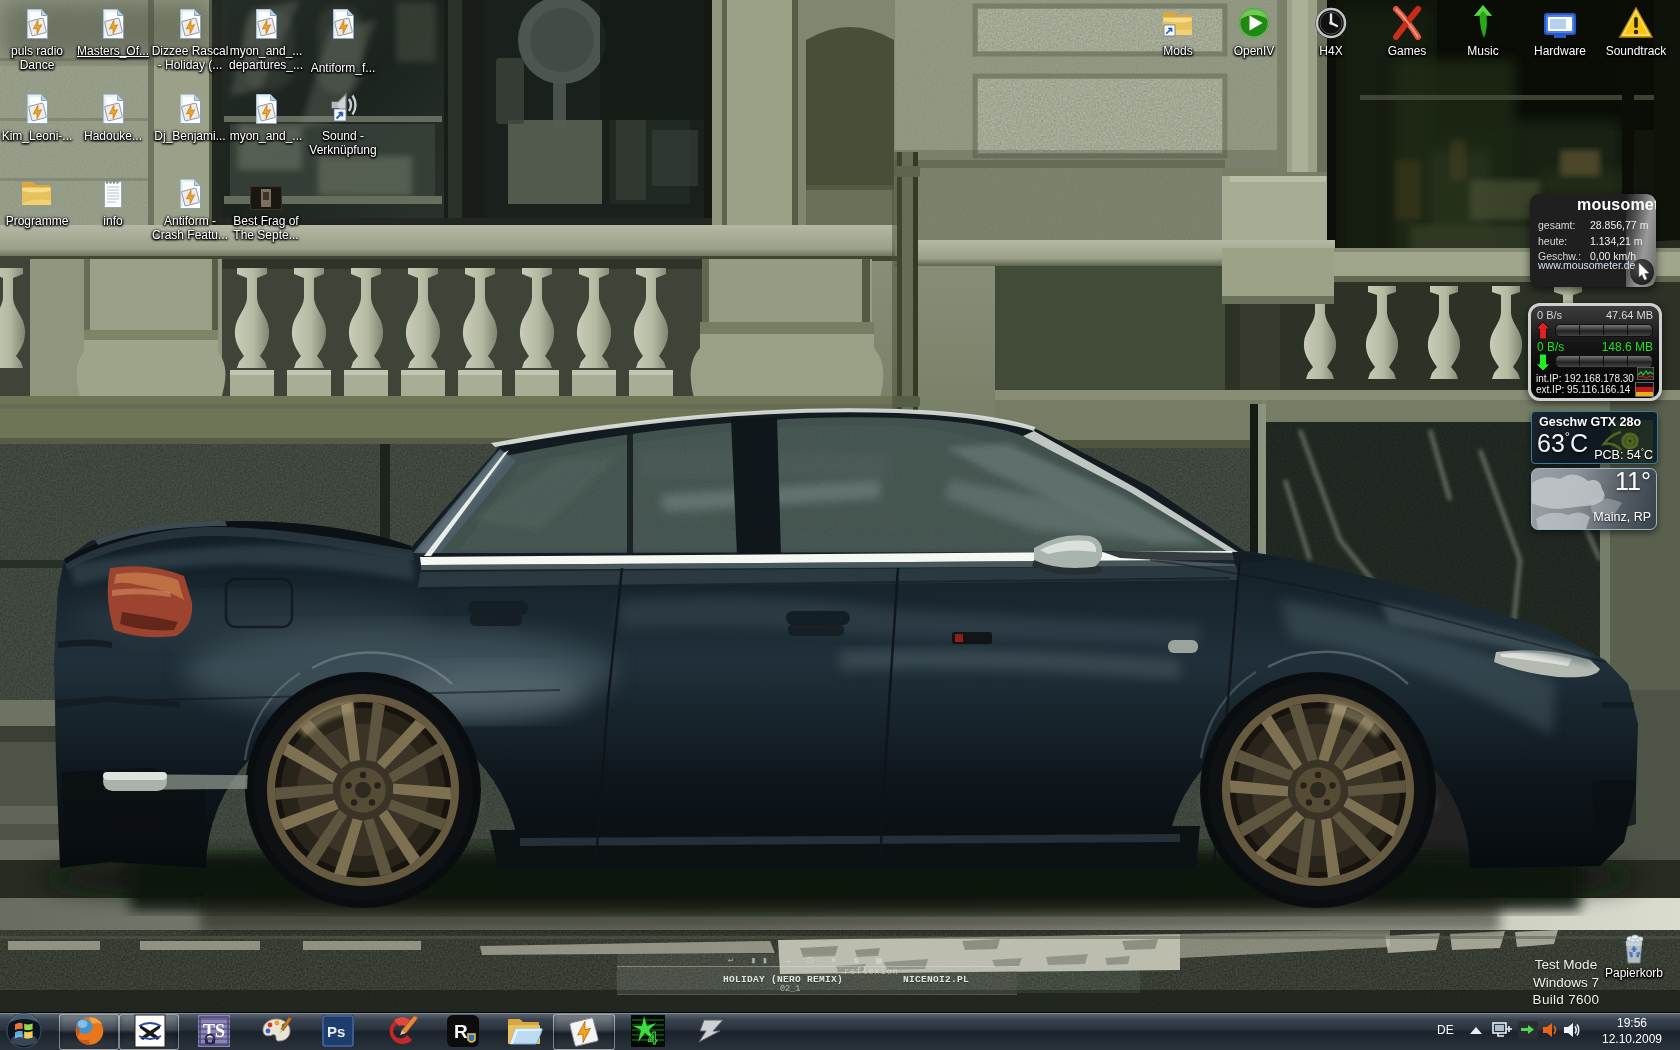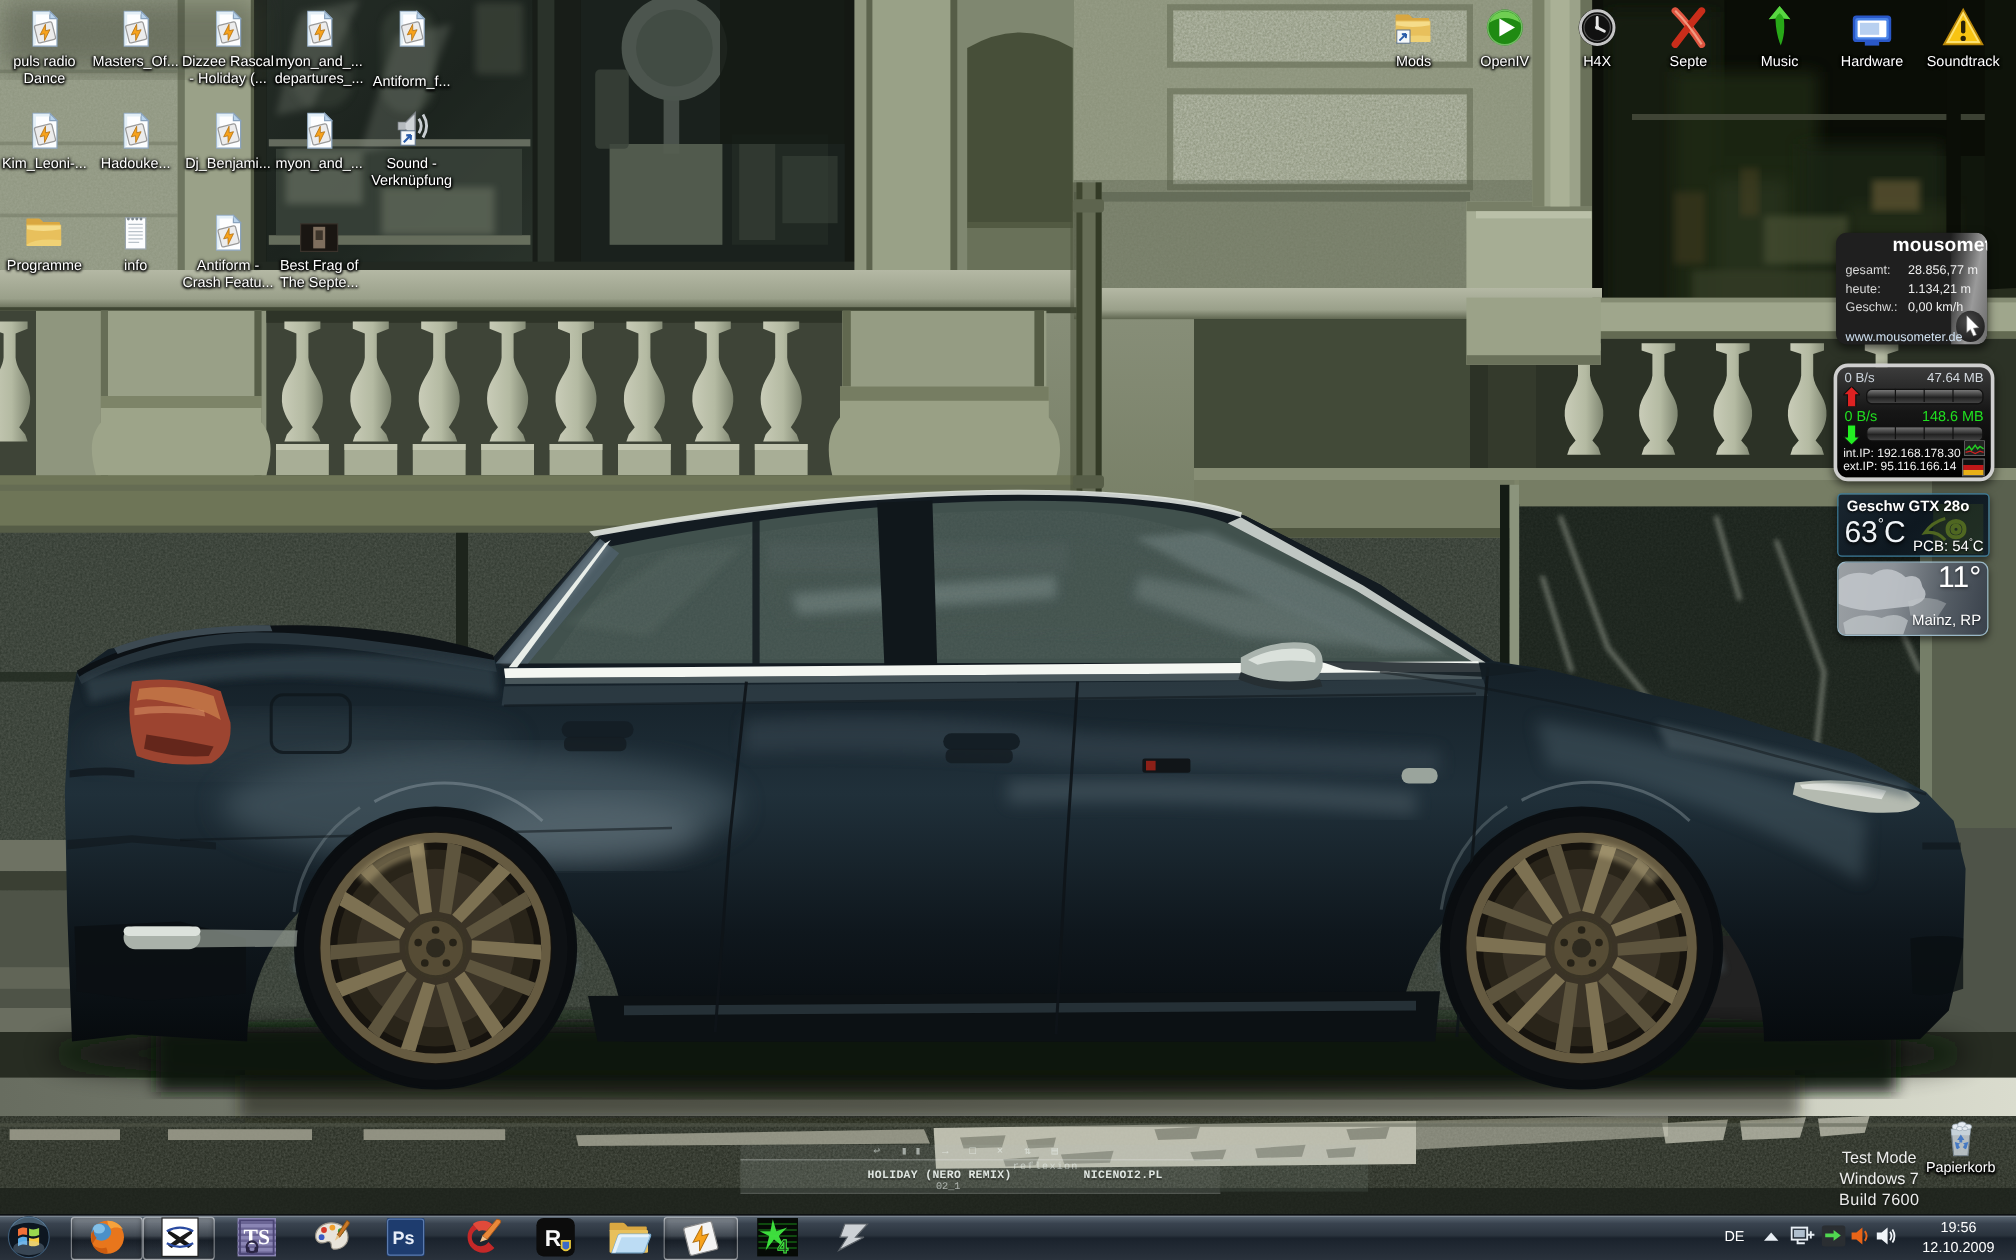--- a/index.html
+++ b/index.html
@@ -501,21 +501,21 @@
         <svg width="32" height="32" viewBox="0 0 32 32">
 <path d="M6.5,1.5 L20.5,1.5 L26.5,7.5 L26.5,30.5 L6.5,30.5 Z" fill="#fdfeff" stroke="#8aa3bd" stroke-width="1"></path>
 <path d="M20.5,1.5 L20.5,7.5 L26.5,7.5 Z" fill="#b8d2ea" stroke="#8aa3bd" stroke-width="1"></path>
 <path d="M6.5,1.5 L20.5,1.5 L20.5,4 L9,4 L9,28 L6.5,30.5 Z" fill="#dcebf5" opacity="0.8"></path>
 <g transform="translate(16.5,19) rotate(-14)">
 <rect x="-7.5" y="-7.5" width="15" height="15" rx="1.5" fill="#ececec" stroke="#9a9a9a" stroke-width="1"></rect>
 <path d="M2,-6.5 L-4.5,1 L-0.8,1 L-2,6.5 L4.5,-1.2 L0.8,-1.2 Z" fill="#f7a21b" stroke="#b06f10" stroke-width="0.6"></path>
 </g>
 </svg>
       </div>
-<div class="lbl" style="position:static;margin-top:4px;">Masters_Of...</div>
+<div class="lbl" style="position:static;margin-top:4px;text-decoration:underline;">Masters_Of...</div>
     </div>
     <div class="ic" style="left:150px;top:4px;width:80px;text-align:center;">
 <div style="height:36px;display:flex;align-items:flex-end;justify-content:center;">
         <svg width="32" height="32" viewBox="0 0 32 32">
 <path d="M6.5,1.5 L20.5,1.5 L26.5,7.5 L26.5,30.5 L6.5,30.5 Z" fill="#fdfeff" stroke="#8aa3bd" stroke-width="1"></path>
 <path d="M20.5,1.5 L20.5,7.5 L26.5,7.5 Z" fill="#b8d2ea" stroke="#8aa3bd" stroke-width="1"></path>
 <path d="M6.5,1.5 L20.5,1.5 L20.5,4 L9,4 L9,28 L6.5,30.5 Z" fill="#dcebf5" opacity="0.8"></path>
 <g transform="translate(16.5,19) rotate(-14)">
 <rect x="-7.5" y="-7.5" width="15" height="15" rx="1.5" fill="#ececec" stroke="#9a9a9a" stroke-width="1"></rect>
 <path d="M2,-6.5 L-4.5,1 L-0.8,1 L-2,6.5 L4.5,-1.2 L0.8,-1.2 Z" fill="#f7a21b" stroke="#b06f10" stroke-width="0.6"></path>
@@ -723,21 +723,21 @@
     <div class="ic" style="left:1369px;top:4px;width:76px;text-align:center;">
 <div style="height:36px;display:flex;align-items:flex-end;justify-content:center;">
         <svg width="36" height="34" viewBox="0 0 36 34">
 <g stroke-linecap="round" fill="none">
 <path d="M7,3 Q18,14 29,31" stroke="#e05540" stroke-width="6"></path>
 <path d="M29,3 Q18,16 7,31" stroke="#c92d1a" stroke-width="6"></path>
 </g>
 <path d="M7,3 Q18,14 29,31" stroke="#f09a80" stroke-width="1.8" fill="none"></path>
 </svg>
       </div>
-<div class="lbl" style="position:static;margin-top:4px;">Septe</div>
+<div class="lbl" style="position:static;margin-top:4px;">Games</div>
     </div>
     <div class="ic" style="left:1445px;top:4px;width:76px;text-align:center;">
 <div style="height:36px;display:flex;align-items:flex-end;justify-content:center;">
         <svg width="30" height="36" viewBox="0 0 30 36">
 <path d="M15,1 L24,12 L18.5,11.5 Q20,24 16,34 Q12,25 11.5,11.5 L6,12 Z" fill="#28a818"></path>
 <path d="M15,1 L24,12 L18.5,11.5 Q17,8 15,7 Q13,8 11.5,11.5 L6,12 Z" fill="#5cd844" opacity="0.95"></path>
 </svg>
       </div>
 <div class="lbl" style="position:static;margin-top:4px;">Music</div>
     </div>
@@ -768,21 +768,21 @@
 
 <div style="position:absolute;left:1530px;top:194px;width:126px;height:93px;background:#1f1f1f;border-radius:9px;box-shadow:0 3px 8px rgba(0,0,0,0.6);overflow:hidden;">
 <div style="position:absolute;right:0;top:0;width:30px;height:93px;background:linear-gradient(100deg,#1f1f1f 0%,#555 30%,#9a9a9a 60%,#6a6a6a 100%);border-radius:0 9px 9px 0;"></div>
 <div style="position:absolute;right:2px;bottom:2px;width:24px;height:26px;background:radial-gradient(circle at 40% 35%,#4a4a4a,#222 70%);border-radius:50%;"></div>
 <svg style="position:absolute;right:5px;bottom:6px;" width="14" height="18" viewBox="0 0 14 18">
       <path d="M2,0 L12,10 L7.5,10.5 L10,16 L7.5,17 L5,11.5 L2,14 Z" fill="#fff" stroke="#888" stroke-width="0.5"></path>
     </svg>
 <div style="position:absolute;left:8px;top:2px;color:#fff;font-size:16px;font-weight:bold;letter-spacing:0.2px;margin-left:39px;">mousometer</div>
 <div style="position:absolute;left:8px;top:24px;color:#d8d8d8;font-size:10.5px;line-height:15.5px;">gesamt:<br>heute:<br>Geschw.:</div>
 <div style="position:absolute;left:60px;top:24px;color:#eee;font-size:10.5px;line-height:15.5px;">28.856,77 m<br>1.134,21 m<br>0,00 km/h</div>
-<div style="position:absolute;left:8px;bottom:0;color:#cfe0f0;font-size:10.5px;">www.mousometer.de</div>
+<div style="position:absolute;left:8px;bottom:16px;color:#cfe0f0;font-size:10.5px;">www.mousometer.de</div>
 </div>
 <div style="position:absolute;left:1528px;top:303px;width:128px;height:92px;background:linear-gradient(180deg,#3c3c3c 0%,#161616 40%,#000 100%);border:3px solid #cfcfcf;border-radius:12px;box-shadow:0 3px 8px rgba(0,0,0,0.6);">
 <div style="position:absolute;left:6px;top:3px;color:#cdd4dc;font-size:11px;">0 B/s</div>
 <div style="position:absolute;right:6px;top:3px;color:#d4dae0;font-size:11px;">47.64 MB</div>
 <svg style="position:absolute;left:5px;top:16px;" width="14" height="17" viewBox="0 0 14 17">
       <path d="M7,0 L14,7 L10.5,7 L10.5,17 L3.5,17 L3.5,7 L0,7 Z" fill="#d22" stroke="#111" stroke-width="1"></path>
     </svg>
 <div style="position:absolute;left:24px;top:18px;width:96px;height:11px;border-radius:5px;background:linear-gradient(180deg,#777,#333 45%,#222 55%,#444);border:1px solid #111;"></div>
 <div style="position:absolute;left:48px;top:18px;width:1px;height:11px;background:#111;"></div>
     <div style="position:absolute;left:72px;top:18px;width:1px;height:11px;background:#111;"></div>

